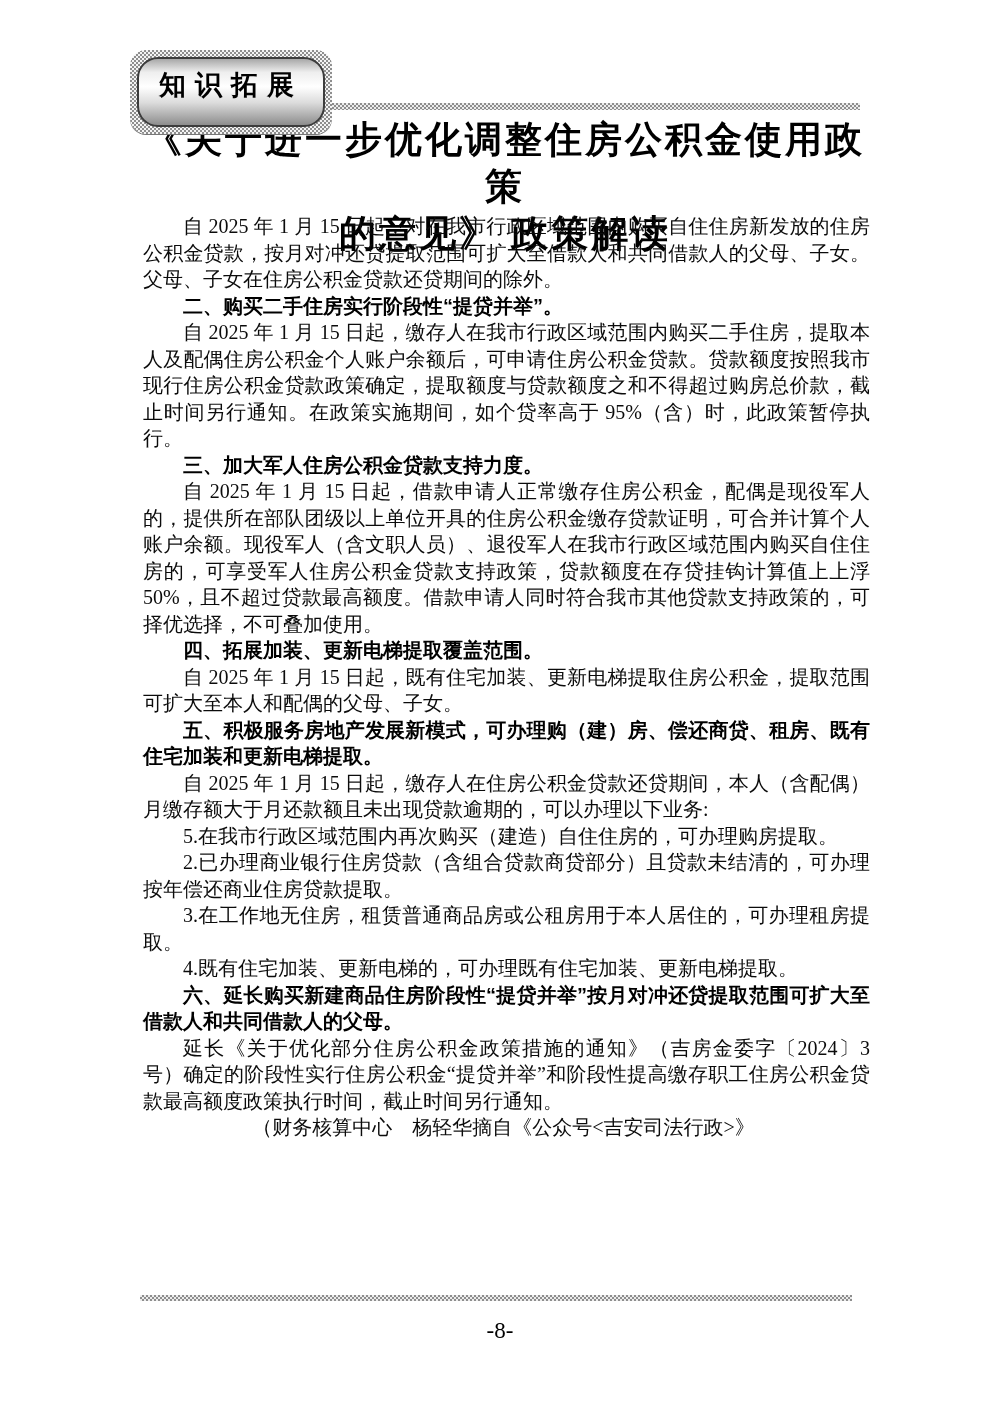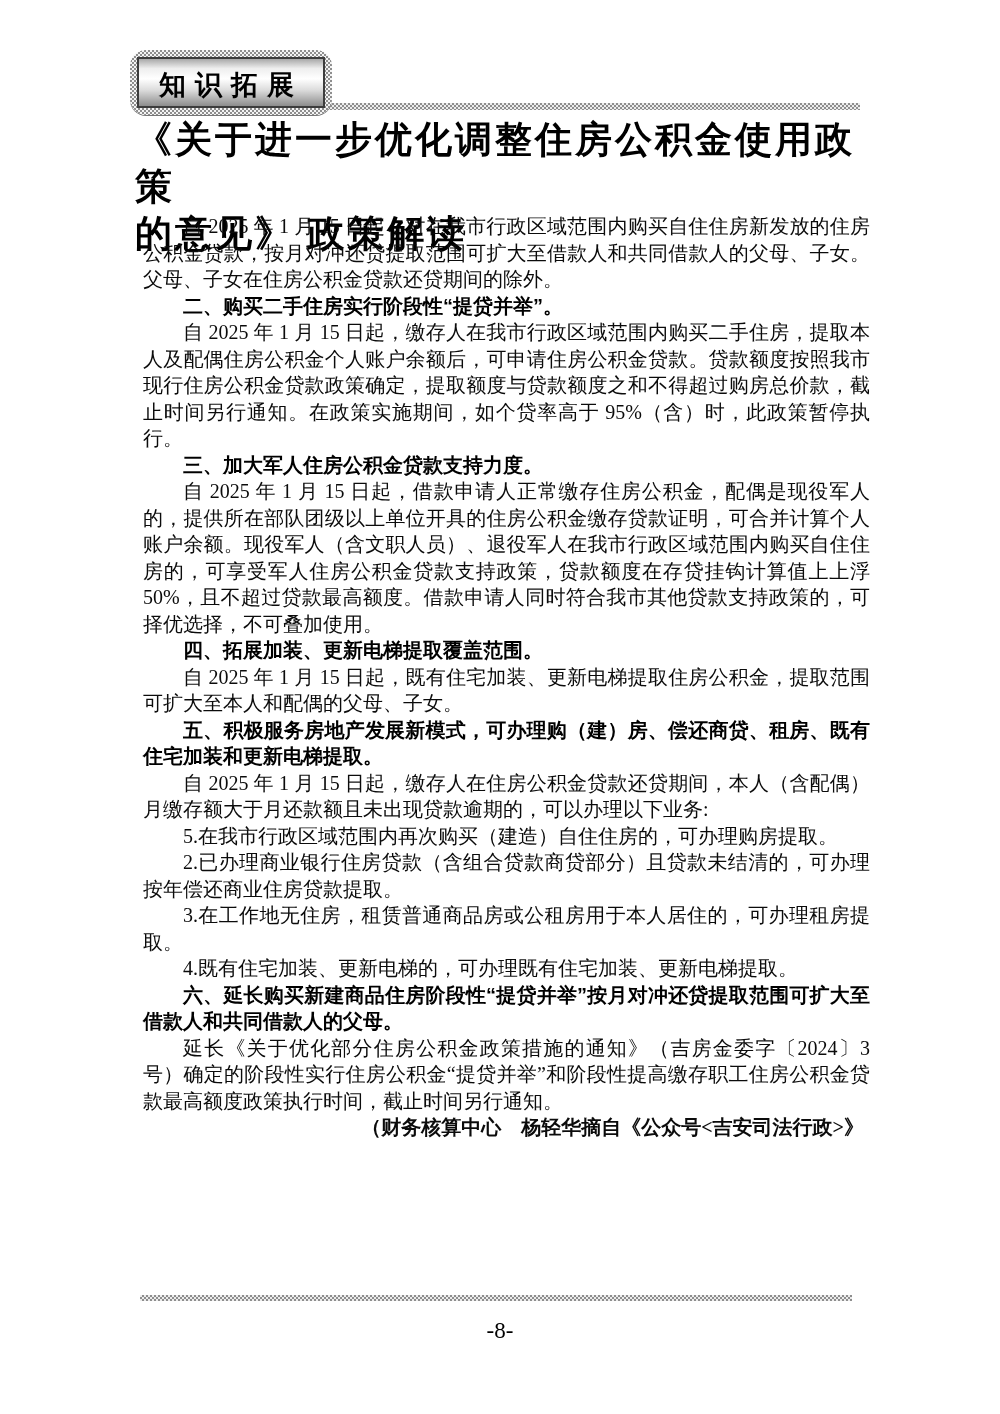--- a/index.html
+++ b/index.html
@@ -17,22 +17,22 @@
   .badge-frame {
     position:absolute; left:130px; top:50px;
     padding:7px;
     border-radius:16px;
     background:repeating-conic-gradient(#8e8e8e 0% 25%, #f4f4f4 0% 50%) 0 0 / 4px 4px;
     box-shadow:0 1px 0 #777;
     z-index:2;
   }
   .badge-inner {
     border:2px solid #3c3c3c;
-    border-radius:0;
-    padding:8px 20px 3px 20px;
+    border-radius:21px;
+    padding:8px 20px 22px 20px;
     background:linear-gradient(180deg,#a8a8a8 0%,#eeeeee 20%,#ffffff 42%,#dcdcdc 66%,#8d8d8d 100%);
   }
   .badge-text {
     font-family:"Liberation Sans", sans-serif;
     font-weight:bold;
     font-size:27px;
     letter-spacing:9px;
     color:#000;
     white-space:nowrap;
   }
@@ -40,20 +40,21 @@
     position:absolute; left:138px; top:103px;
     width:722px; height:7px;
     background:repeating-conic-gradient(#8e8e8e 0% 25%, #ececec 0% 50%) 0 0 / 4px 4px;
     z-index:1;
   }
 
   
   .doc-title {
     position:absolute; left:135px; top:116px;
     width:740px;
+    text-align:center;
     font-family:"Liberation Serif", serif;
     font-weight:bold;
     font-size:37px;
     line-height:47px;
     letter-spacing:3px;
     color:#000;
   }
 
   
   .content {
@@ -65,22 +66,22 @@
     color:#0b0b0b;
   }
   .para { text-indent:2em; margin:0; }
   .para.heading {
     font-family:"Liberation Sans", sans-serif;
     font-weight:bold;
     color:#000;
   }
   .para.signature {
     text-indent:0;
-    text-align:right;
-    font-weight:bold;
+    text-align:center;
+    font-weight:normal;
     padding-right:6px;
   }
 
   
   .footer-rule {
     position:absolute; left:140px; top:1295px;
     width:712px; height:6px;
     background:repeating-conic-gradient(#8e8e8e 0% 25%, #ececec 0% 50%) 0 0 / 4px 4px;
   }
   .page-number {

